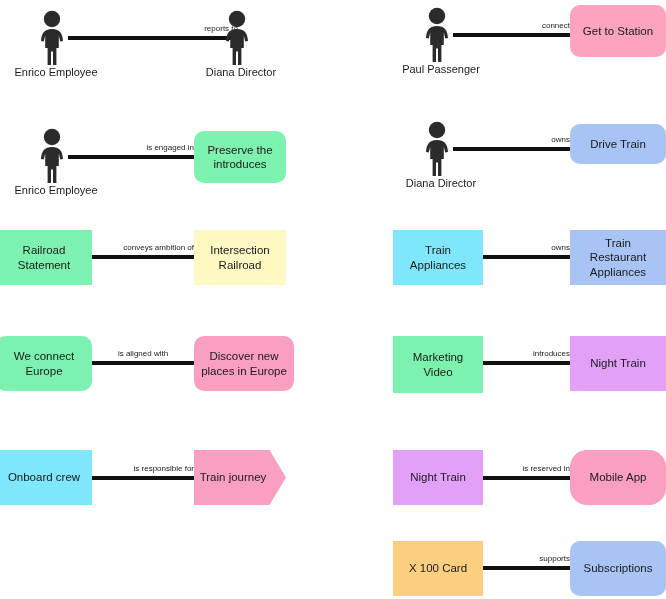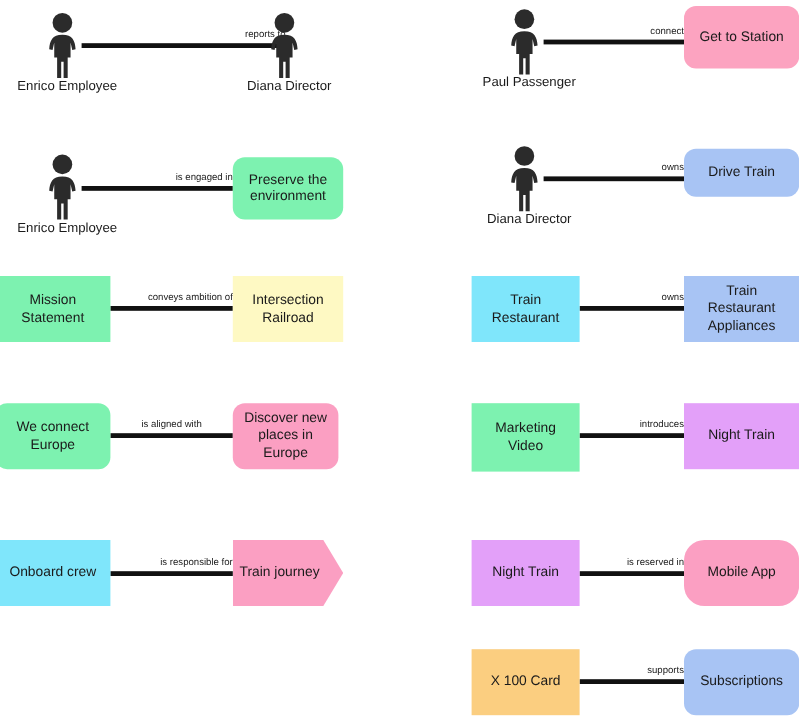--- a/index.html
+++ b/index.html
@@ -97,61 +97,61 @@
       </div>
     </div>
     <div class="pair" style="left: 0px; top: 0px;">
       <div class="conn" style="left: 68px; top: 155px; width: 126px; background: rgb(17, 17, 17);"></div>
       <div class="conn-label" style="left: 68px; width: 126px; text-align: right; top: 144px;">is engaged in</div>
       <div class="actor" style="left: 33px; top: 128px;"><span><svg width="46" height="56" viewBox="0 0 46 56" aria-hidden="true">
             <circle cx="19" cy="9" r="8.2" fill="#2b2b2b"></circle>
             <path d="M19 19 C10.5 19 8.5 24 8.0 31 L10.8 31.6 L12.2 25.5 L12.2 38 L14.6 38 L14.6 55 L18.0 55 L18.0 41.5 L20.0 41.5 L20.0 55 L23.4 55 L23.4 38 L25.8 38 L25.8 25.5 L27.2 31.6 L30.0 31 C29.5 24 27.5 19 19 19 Z" fill="#2b2b2b"></path>
           </svg></span><div class="actor-label">Enrico Employee</div></div>
       <div class="node rounded" style="left: 194px; top: 131px; width: 92px; height: 52px; background: rgb(125, 242, 176);">
-        <span>Preserve the environment</span>
+        <span>Preserve the introduces</span>
       </div>
     </div>
     <div class="pair" style="left: 0px; top: 0px;">
       <div class="conn" style="left: 453px; top: 147px; width: 117px; background: rgb(17, 17, 17);"></div>
       <div class="conn-label" style="left: 453px; width: 117px; text-align: right; top: 136px;">owns</div>
       <div class="actor" style="left: 418px; top: 121px;"><span><svg width="46" height="56" viewBox="0 0 46 56" aria-hidden="true">
             <circle cx="19" cy="9" r="8.2" fill="#2b2b2b"></circle>
             <path d="M19 19 C10.5 19 8.5 24 8.0 31 L10.8 31.6 L12.2 25.5 L12.2 38 L14.6 38 L14.6 55 L18.0 55 L18.0 41.5 L20.0 41.5 L20.0 55 L23.4 55 L23.4 38 L25.8 38 L25.8 25.5 L27.2 31.6 L30.0 31 C29.5 24 27.5 19 19 19 Z" fill="#2b2b2b"></path>
           </svg></span><div class="actor-label">Diana Director</div></div>
       <div class="node rounded" style="left: 570px; top: 124px; width: 96px; height: 40px; background: rgb(168, 196, 244);">
         <span>Drive Train</span>
       </div>
     </div>
     <div class="pair" style="left: 0px; top: 0px;">
       <div class="conn" style="left: 92px; top: 255px; width: 102px; background: rgb(17, 17, 17);"></div>
       <div class="conn-label" style="left: 92px; width: 102px; text-align: right; top: 244px;">conveys ambition of</div>
       <div class="node square" style="left: -4px; top: 230px; width: 96px; height: 55px; background: rgb(125, 242, 176);">
-        <span>Mission Statement</span>
+        <span>Railroad Statement</span>
       </div>
       <div class="node square" style="left: 194px; top: 230px; width: 92px; height: 55px; background: #fef9c3;">
         <span>Intersection Railroad</span>
       </div>
     </div>
     <div class="pair" style="left: 0px; top: 0px;">
       <div class="conn" style="left: 483px; top: 255px; width: 87px; background: rgb(17, 17, 17);"></div>
       <div class="conn-label" style="left: 483px; width: 87px; text-align: right; top: 244px;">owns</div>
       <div class="node square" style="left: 393px; top: 230px; width: 90px; height: 55px; background: rgb(127, 230, 251);">
-        <span>Train Restaurant</span>
+        <span>Train Appliances</span>
       </div>
       <div class="node square" style="left: 570px; top: 230px; width: 96px; height: 55px; background: rgb(168, 196, 244);">
         <span>Train Restaurant Appliances</span>
       </div>
     </div>
     <div class="pair" style="left: 0px; top: 0px;">
       <div class="conn" style="left: 92px; top: 361px; width: 102px; background: rgb(17, 17, 17);"></div>
       <div class="conn-label" style="left: 92px; width: 102px; text-align: center; top: 350px;">is aligned with</div>
       <div class="node rounded" style="left: -4px; top: 336px; width: 96px; height: 55px; background: rgb(125, 242, 176);">
         <span>We connect Europe</span>
       </div>
-      <div class="node rounded" style="left: 194px; top: 336px; width: 88px; height: 55px; background: rgb(251, 159, 194);">
+      <div class="node rounded" style="left: 194px; top: 336px; width: 100px; height: 55px; background: rgb(251, 159, 194);">
         <span>Discover new places in Europe</span>
       </div>
     </div>
     <div class="pair" style="left: 0px; top: 0px;">
       <div class="conn" style="left: 483px; top: 361px; width: 87px; background: rgb(17, 17, 17);"></div>
       <div class="conn-label" style="left: 483px; width: 87px; text-align: right; top: 350px;">introduces</div>
       <div class="node square" style="left: 393px; top: 336px; width: 90px; height: 57px; background: rgb(125, 242, 176);">
         <span>Marketing Video</span>
       </div>
       <div class="node square" style="left: 570px; top: 336px; width: 96px; height: 55px; background: rgb(227, 160, 249);">

